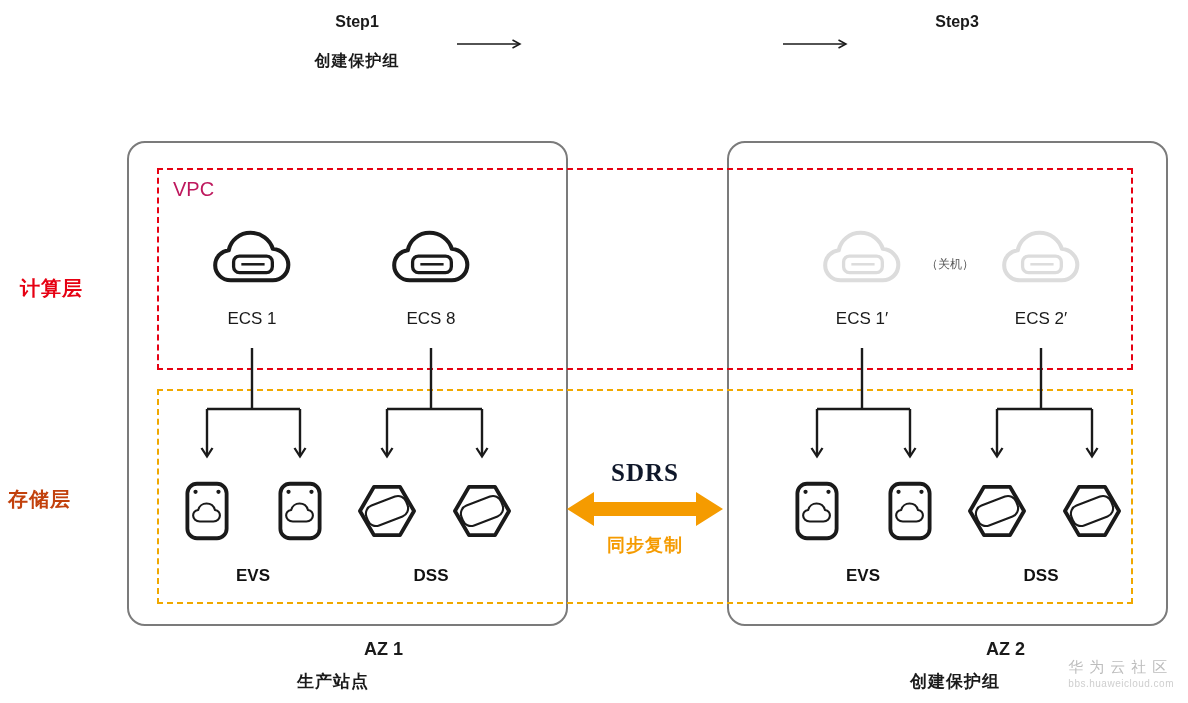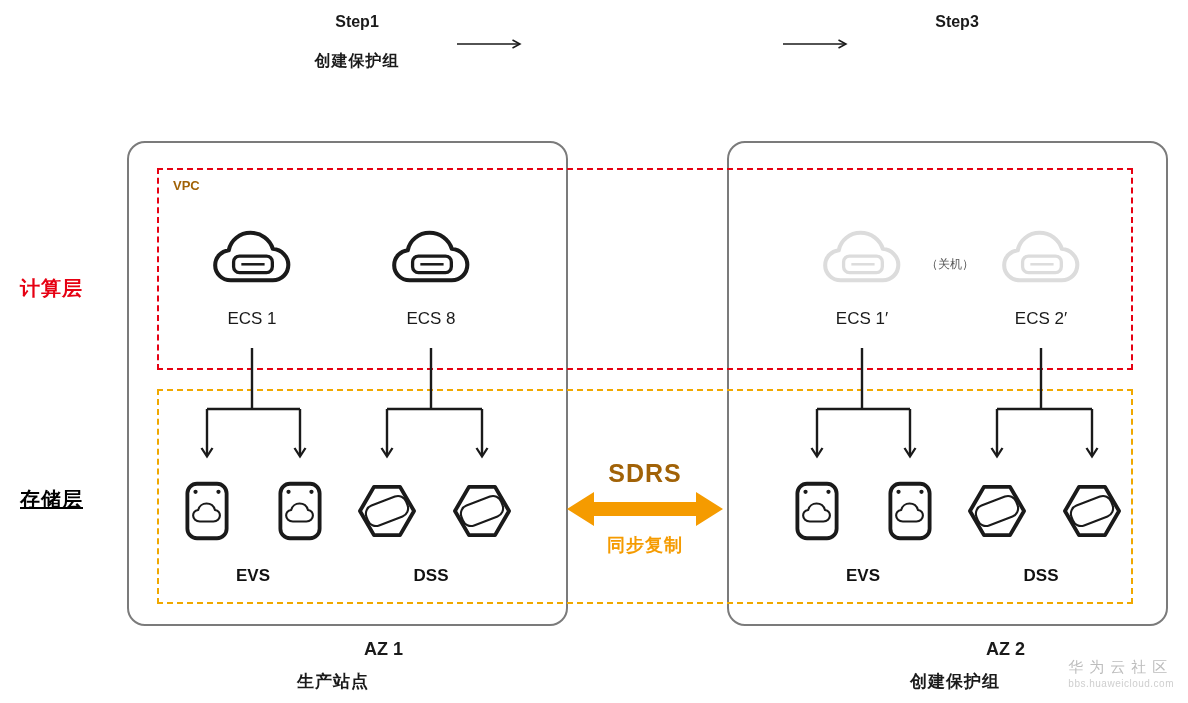--- a/index.html
+++ b/index.html
@@ -7,47 +7,47 @@
   .canvas{position:relative;width:1188px;height:703px;background:#ffffff;overflow:hidden;}
 
   
   .step{position:absolute;width:220px;text-align:center;}
   .step-label{font-size:16px;font-weight:bold;}
   .step-title{font-size:16px;font-weight:bold;margin-top:20px;letter-spacing:1px;}
 
   
   .layer-label{position:absolute;font-size:20px;font-weight:bold;letter-spacing:1px;}
   .layer-compute{left:20px;top:275px;color:#e60012;}
-  .layer-storage{left:20px;top:486px;color:#000000;text-decoration:underline;}
+  .layer-storage{left:8px;top:486px;color:#c2410c;}
 
   
   .az-box{position:absolute;top:141px;width:437px;height:481px;border:2px solid #7b7b7b;border-radius:18px;background:transparent;}
   .az1{left:127px;} .az2{left:727px;}
 
   
   .dash-box{position:absolute;left:157px;width:972px;background:transparent;}
   .vpc-box{top:168px;height:198px;border:2px dashed #e60012;}
   .storage-box{top:389px;height:211px;border:2px dashed #f0a800;}
-  .vpc-label{position:absolute;left:14px;top:8px;color:#a16207;font-size:13px;font-weight:bold;}
+  .vpc-label{position:absolute;left:14px;top:8px;color:#be185d;font-size:20px;font-weight:normal;}
 
   
   .node{position:absolute;text-align:center;}
   .ecs-node{width:120px;top:227px;}
   .ecs-node .icon{display:block;margin:0 auto;}
   .node-label{font-size:17px;font-weight:normal;margin-top:20px;white-space:nowrap;}
   .ink{color:#1a1a1a;}
   .dim{color:#dcdcdc;}
   .shutdown-note{position:absolute;left:900px;top:256px;width:100px;text-align:center;font-size:12px;color:#595959;}
 
   .disk-node{top:481px;width:44px;}
   .hex-node{top:483px;width:60px;}
   .store-label{position:absolute;top:566px;width:100px;text-align:center;font-size:17px;font-weight:bold;color:#111;}
 
   
-  .sdrs-title{position:absolute;left:570px;top:459px;width:150px;text-align:center;font-size:25px;font-weight:bold;color:#a16207;letter-spacing:1px;}
+  .sdrs-title{position:absolute;left:570px;top:459px;width:150px;text-align:center;font-size:25px;font-weight:bold;color:#0f172a;letter-spacing:1px;font-family:Liberation Serif, serif;}
   .sdrs-sub{position:absolute;left:570px;top:533px;width:150px;text-align:center;font-size:18px;font-weight:bold;color:#f59b00;letter-spacing:1px;}
 
   
   .az-name{position:absolute;top:639px;width:140px;text-align:right;font-size:18px;font-weight:bold;}
   .az-sub{position:absolute;top:670px;width:140px;text-align:center;font-size:17px;font-weight:bold;letter-spacing:1px;}
 
   
   .watermark{position:absolute;right:14px;top:657px;text-align:left;line-height:1.3;}
   .wm1{font-size:15px;color:#bdbdbd;letter-spacing:6px;}
   .wm2{font-size:10px;color:#cfcfcf;letter-spacing:.5px;}

